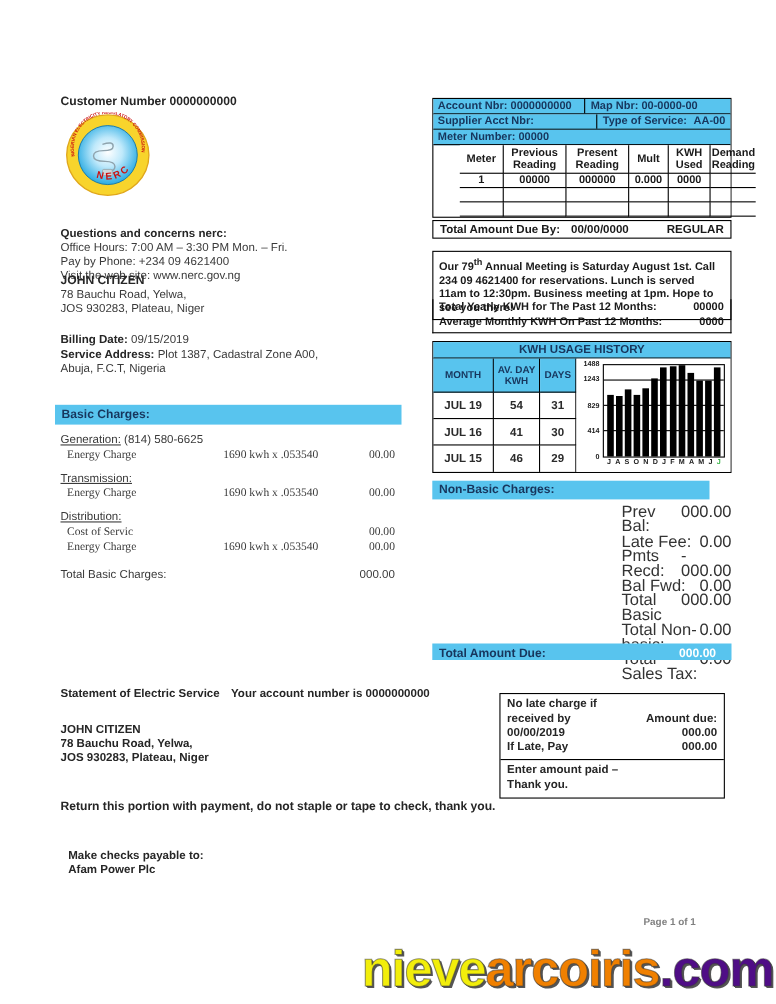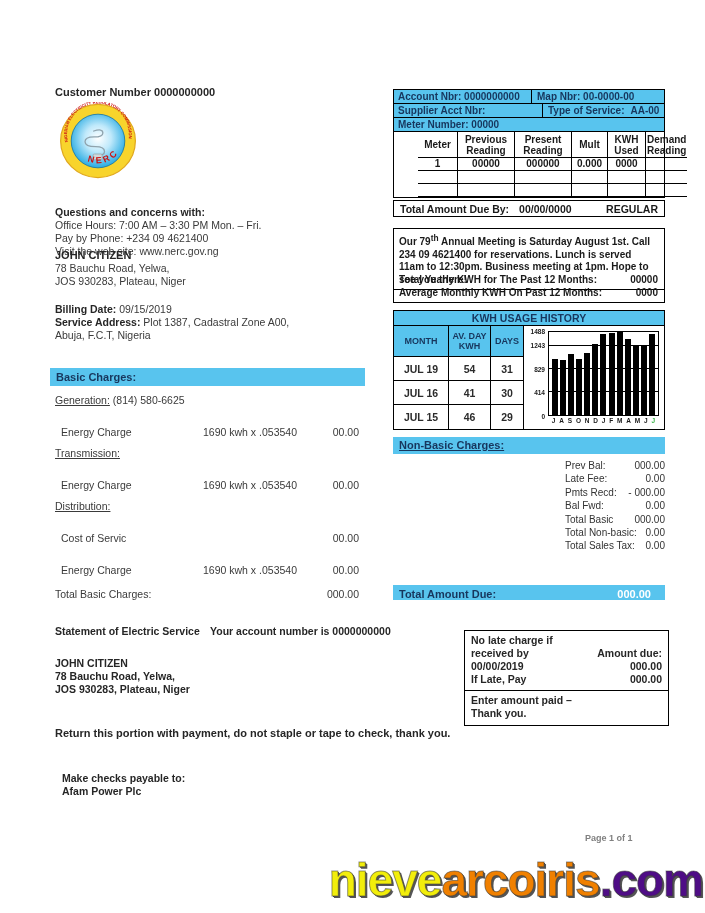--- a/index.html
+++ b/index.html
@@ -13,21 +13,21 @@
   .logo { left:57px; top:102px; width:82px; height:78px; }
   .contact { left:55px; top:206px; font-size:10.5px; line-height:13px; }
   .contact .head { font-weight:bold; color:#262626; }
   .customer-block { left:55px; top:249px; font-size:10.5px; line-height:13px; }
   .customer-block .name { font-weight:bold; font-size:11px; color:#262626; }
   .billing-block { left:55px; top:303px; font-size:10.5px; line-height:13px; }
   .billing-block b { color:#262626; }
   .basic-bar { left:50px; top:368px; width:315px; height:18px; font-size:11px; line-height:18px; padding-left:6px; }
   .charges { left:55px; top:394px; width:304px; font-size:10.5px; line-height:12px; }
   .sec-label { text-decoration:underline; }
-  .charge-row { display:flex; margin-top:20px; }
+  .charge-row { display:flex; margin-top:2px;font-family:Liberation Serif, serif; }
   .charge-row .ci { width:148px; padding-left:6px; }
   .charge-row .cc { width:110px; }
   .charge-row .ca { flex:1; text-align:right; }
   .sec { margin-bottom:9px; }
   .total-row { display:flex; margin-top:12px; }
   .total-row .tl { flex:1; }
   .total-row .ta { text-align:right; }
 
   
   .account-box { left:393px; top:89px; width:272px; border:1px solid #000; font-size:10px; }
@@ -60,32 +60,32 @@
   .chart-wrap { position:relative; flex:1; background:#fff; }
   .plot { position:absolute; left:24px; right:5px; top:5px; bottom:13px; border:1px solid #000; display:flex; align-items:flex-end; justify-content:space-evenly; padding:0 1px; }
   .gridline { position:absolute; left:0; right:0; height:1px; background:#000; }
   .bar { width:6px; position:relative; z-index:2; }
   .ylabels { position:absolute; left:0; top:5px; bottom:13px; width:23px; }
   .ytick { position:absolute; right:2px; transform:translateY(50%); font-size:6.5px; font-weight:bold; color:#1a1a1a; }
   .xlabels { position:absolute; left:24px; right:5px; bottom:1px; height:11px; display:flex; justify-content:space-evenly; }
   .xlabels span { font-size:6.5px; font-weight:bold; color:#1a1a1a; }
 
   
-  .nonbasic-bar { left:393px; top:437px; width:272px; height:17px; font-size:11px; line-height:17px; padding-left:6px;text-decoration:underline; }
-  .nonbasic-items { left:565px; top:459px; width:100px; font-size:10px; line-height:13.4px; color:#333; }
+  .nonbasic-bar { left:393px; top:437px; width:252px; height:17px; font-size:11px; line-height:17px; padding-left:6px; }
+  .nonbasic-items { left:565px; top:459px; width:100px; font-size:15px; line-height:13.4px; color:#333; }
   .nb-row { display:flex; }
   .nb-row .nv { margin-left:auto; }
   .totaldue-bar { left:393px; top:585px; width:272px; height:15px; display:flex; align-items:flex-end; font-size:11px; padding:0 14px 0 6px; }
   .totaldue-bar .amt { margin-left:auto; color:#ffffff; font-weight:bold; }
 
   
   .statement-line { left:55px; top:625px; font-size:10.5px; font-weight:bold; color:#262626; width:420px; }
   .statement-line .acct { position:absolute; left:155px; top:0; }
   .stub-address { left:55px; top:657px; font-size:10.5px; font-weight:bold; color:#262626; line-height:13px; }
-  .remit-box { left:464px; top:630px; width:205px; border:1px solid #000; font-size:10.5px; font-weight:bold; color:#262626; }
+  .remit-box { left:454px; top:630px; width:205px; border:1px solid #000; font-size:10.5px; font-weight:bold; color:#262626; }
   .remit-top { padding:3px 6px 4px 6px; border-bottom:1px solid #000; line-height:13px; }
   .remit-row { display:flex; }
   .remit-row .rv { margin-left:auto; }
   .remit-foot { padding:3px 6px 5px 6px; line-height:13px; }
   .return-line { left:55px; top:727px; font-size:11px; font-weight:bold; color:#262626; }
   .checks { left:62px; top:772px; font-size:10.5px; font-weight:bold; color:#262626; line-height:13px; }
   .page-num { left:585px; top:833px; font-size:9px; font-weight:bold; color:#808080; }
 
   
   .watermark { right:2px; bottom:6px; font-size:46px; font-weight:bold; letter-spacing:-1px; white-space:nowrap; text-shadow:2px 2px 0 #555, 1px 1px 0 #444; -webkit-text-stroke:1px rgba(60,60,60,.55); }
@@ -117,21 +117,21 @@
       <text font-size="5.2" font-weight="bold" fill="#cc1111">
         <textPath href="#topArc" startOffset="2%">NIGERIAN ELECTRICITY REGULATORY COMMISSION</textPath>
       </text>
       <text font-size="11" font-weight="bold" fill="#cc1111" letter-spacing="3">
         <textPath href="#botArc" startOffset="28%">NERC</textPath>
       </text>
     </svg>
   </div>
 
   <div class="abs contact">
-    <div class="head">Questions and concerns with:</div>
+    <div class="head">Questions and concerns nerc:</div>
     <div>Office Hours: 7:00 AM – 3:30 PM Mon. – Fri.</div>
     <div>Pay by Phone: +234 09 4621400</div>
     <div>Visit the web site: www.nerc.gov.ng</div>
   </div>
 
   <div class="abs customer-block">
     <div class="name">JOHN CITIZEN</div>
     <div>78 Bauchu Road, Yelwa,</div>
     <div>JOS 930283, Plateau, Niger</div>
   </div>

